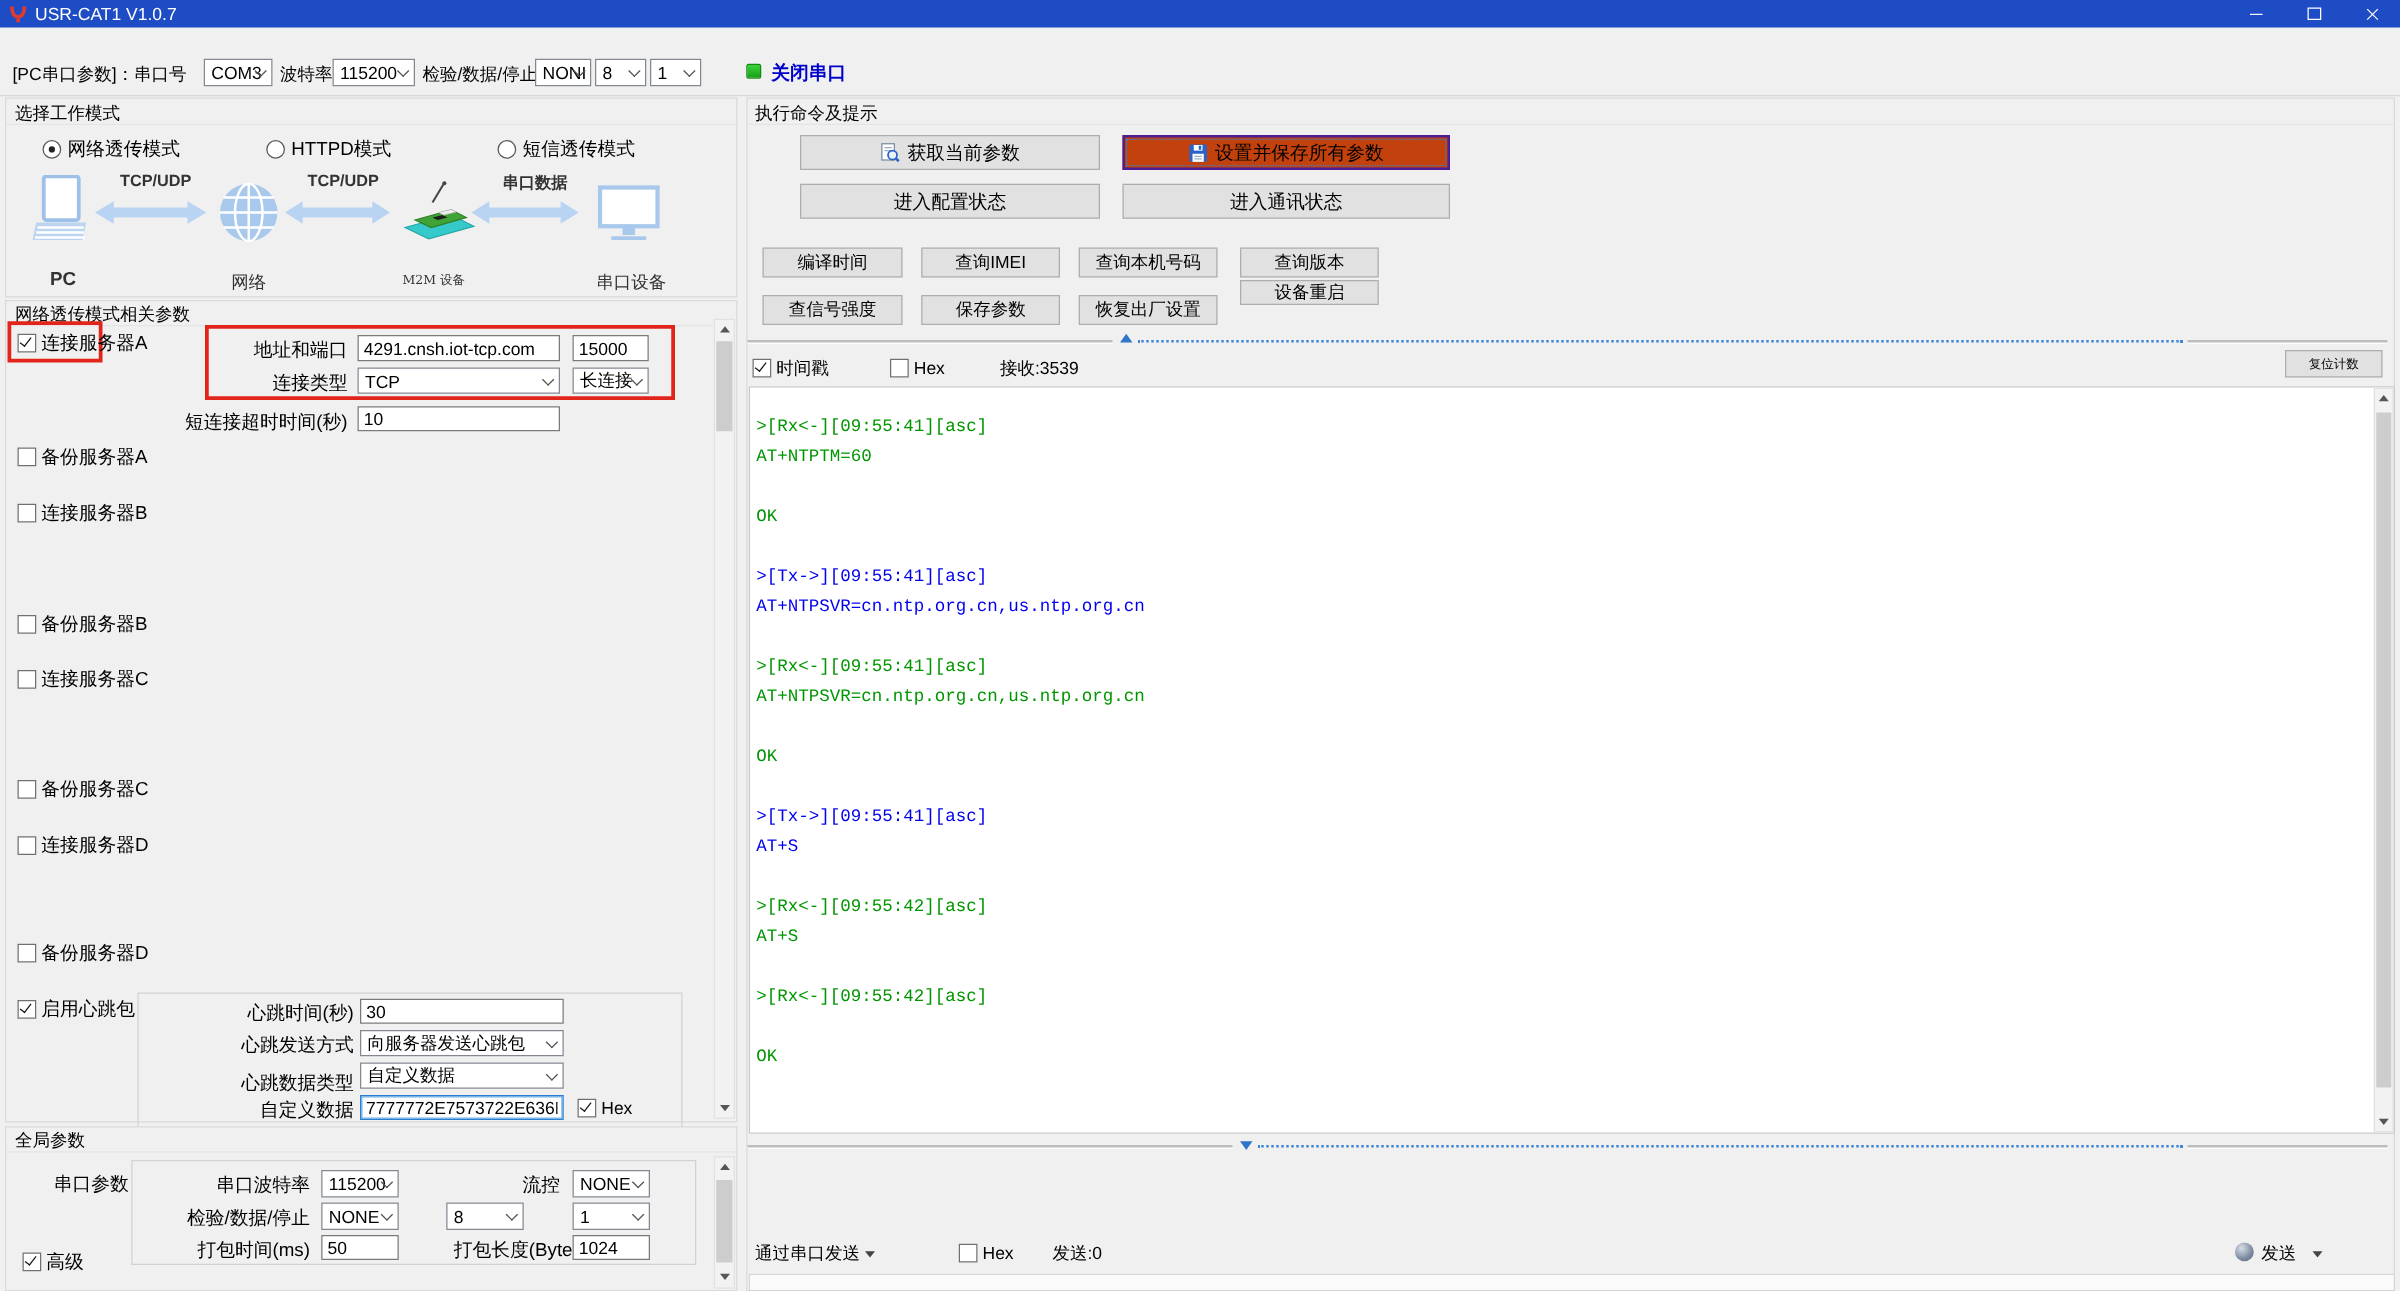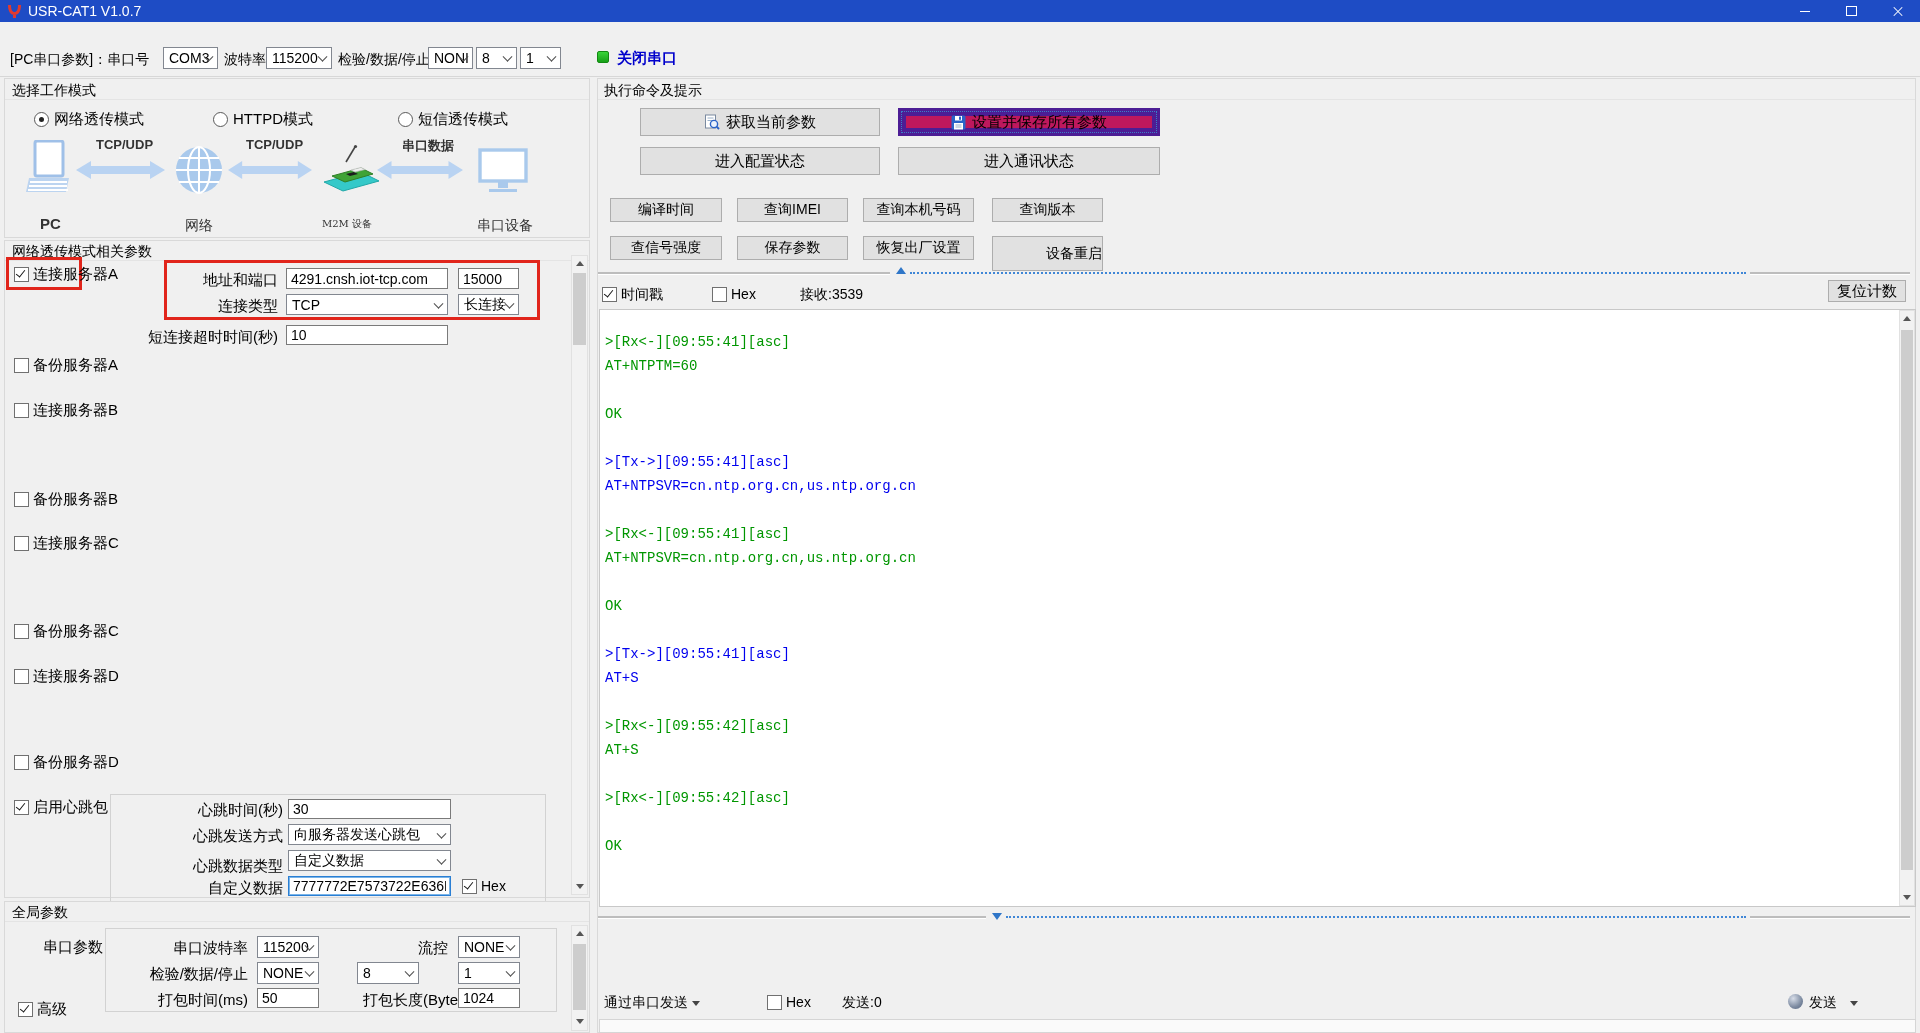--- a/index.html
+++ b/index.html
@@ -26,21 +26,21 @@
   .sel{position:absolute;background:#fff;border:1px solid #828790;display:flex;align-items:center;
        padding:0 16px 0 5px;font-size:14px;white-space:nowrap;overflow:hidden;box-sizing:border-box;}
   .sel::after{content:"";position:absolute;right:5px;top:50%;width:6px;height:6px;
        border-right:1.4px solid #4e4e4e;border-bottom:1.4px solid #4e4e4e;transform:translateY(-68%) rotate(45deg);}
   .inp{position:absolute;background:#fff;border:1px solid #7a7a7a;font-size:14px;padding:0 4px;
        font-family:inherit;box-sizing:border-box;outline:none;}
   .inp.focus{border:1px solid #2a7fd4;box-shadow:0 0 0 1px #7ab4e8 inset;}
   .btn{position:absolute;background:#e1e1e1;border:1px solid #adadad;font-size:14px;display:flex;
        align-items:center;justify-content:center;gap:6px;box-sizing:border-box;white-space:nowrap;}
   .btn.big{font-size:15px;}
-  .btn.focused{background:#be185d;border:8px solid #4c1d95;outline:1px dotted #3a7fc6;outline-offset:-4px;}
+  .btn.focused{background:#c2410c;border:2px solid #4c1d95;outline:1px dotted #3a7fc6;outline-offset:-4px;}
   .cb{position:absolute;width:13px;height:13px;background:#fff;border:1px solid #707070;box-sizing:content-box;}
   .cb::after{content:"";position:absolute;left:3px;top:0px;width:4px;height:8px;
        border-right:1.7px solid #141414;border-bottom:1.7px solid #141414;transform:rotate(38deg);display:none;}
   .cb[data-checked="true"]::after{display:block;}
   .rad{position:absolute;width:13px;height:13px;border:1px solid #595959;border-radius:50%;background:#fff;}
   .rad::after{content:"";position:absolute;left:3.5px;top:3.5px;width:5px;height:5px;border-radius:50%;background:#222;display:none;}
   .rad[data-checked="true"]::after{display:block;}
   
   .grp{position:absolute;border:1px solid #d9d9d9;background:#f0f0f0;overflow:hidden;box-sizing:border-box;}
   .ghd{position:absolute;white-space:nowrap;font-size:14px;}
@@ -331,35 +331,35 @@
     </div>
   <div class="btn" style="left:610px;top:236px;width:112px;height:24px;">
       <span>查信号强度</span>
     </div>
   <div class="btn" style="left:737px;top:236px;width:111px;height:24px;">
       <span>保存参数</span>
     </div>
   <div class="btn" style="left:863px;top:236px;width:111px;height:24px;">
       <span>恢复出厂设置</span>
     </div>
-  <div class="btn" style="left:992px;top:236px;width:111px;height:35px;justify-content:flex-end;">
+  <div class="btn" style="left:992px;top:224px;width:111px;height:20px;">
       <span>设备重启</span>
     </div>
 
   <div class="groove" style="left:598px;top:272px;width:292px;"></div>
   <span class="thup" style="left:896px;top:267px;"></span>
   <div class="dots" style="left:910px;top:272px;width:836px;"></div>
   <div class="groove" style="left:1750px;top:272px;width:160px;"></div>
 
   <span class="cb" style="left:602px;top:287px;" data-checked="true"></span>
   <div class="lb14" style="left:621px;top:286px;">时间戳</div>
   <span class="cb" style="left:712px;top:287px;" data-checked="false"></span>
   <div class="lb14" style="left:731px;top:286px;">Hex</div>
   <div class="lb14" style="left:800px;top:286px;">接收:3539</div>
-  <div class="btn" style="left:1828px;top:280px;width:78px;height:22px;font-size:15px;">
+  <div class="btn" style="left:1828px;top:280px;width:78px;height:22px;font-size:10px;">
       <span>复位计数</span>
     </div>
 
   <div class="logbox" style="left:599px;top:309px;width:1317px;height:598px;">
     <div class="ll" data-kind="rx">&gt;[Rx&lt;-][09:55:41][asc]</div>
     <div class="ll" data-kind="rx">AT+NTPTM=60</div>
     <div class="ll" data-kind="plain"></div>
     <div class="ll" data-kind="rx">OK</div>
     <div class="ll" data-kind="plain"></div>
     <div class="ll" data-kind="tx">&gt;[Tx-&gt;][09:55:41][asc]</div>

